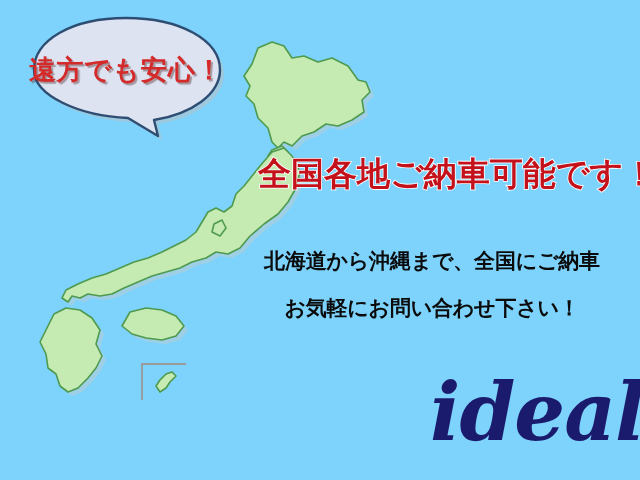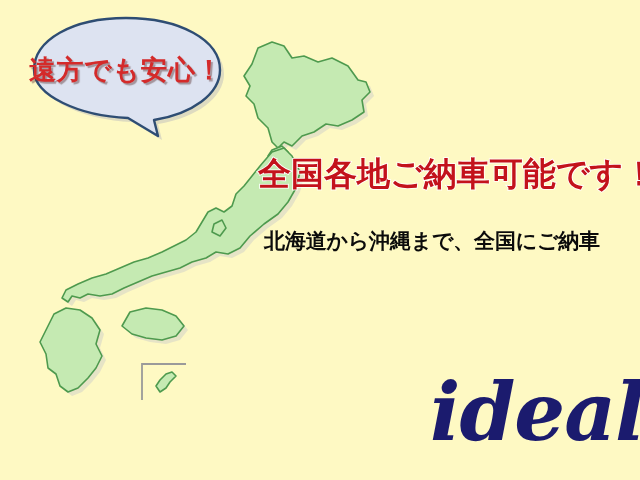--- a/index.html
+++ b/index.html
@@ -7,21 +7,21 @@
     padding: 0;
     background: #ffffff;
   }
   body {
     font-family: "Liberation Sans", sans-serif;
   }
   #stage {
     position: relative;
     width: 640px;
     height: 480px;
-    background: #fef9c3;
+    background: #7dd3fc;
     overflow: hidden;
   }
 
   
   #map-layer {
     position: absolute;
     left: 0;
     top: 0;
     width: 640px;
     height: 480px;
@@ -106,20 +106,21 @@
     text-align: center;
     font-family: "DejaVu Sans", "Liberation Sans", sans-serif;
     font-size: 21px;
     font-weight: bold;
     color: #0b0b0b;
     line-height: 1.30;
     letter-spacing: -0.2px;
   }
   #body-copy .line {
     white-space: nowrap;
+    margin-top: 20px;
   }
 
   
   #brand-logo {
     position: absolute;
     left: 430px;
     top: 372px;
     font-family: "DejaVu Serif", "Liberation Serif", serif;
     font-size: 80px;
     font-weight: bold;
@@ -202,17 +203,18 @@
            C68,102 22,82 22,56
            C22,26 60,4 114,4 Z"></path>
     </svg>
     <div id="bubble-text">遠方でも安心！</div>
   </div>
 
   <div id="headline">全国各地ご納車可能です！</div>
 
   <div id="body-copy">
     <div class="line">北海道から沖縄まで、全国にご納車</div>
+    <div class="line">お気軽にお問い合わせ下さい！</div>
   </div>
 
   <div id="brand-logo">ideal</div>
 
 </div>
 
 </body></html>

